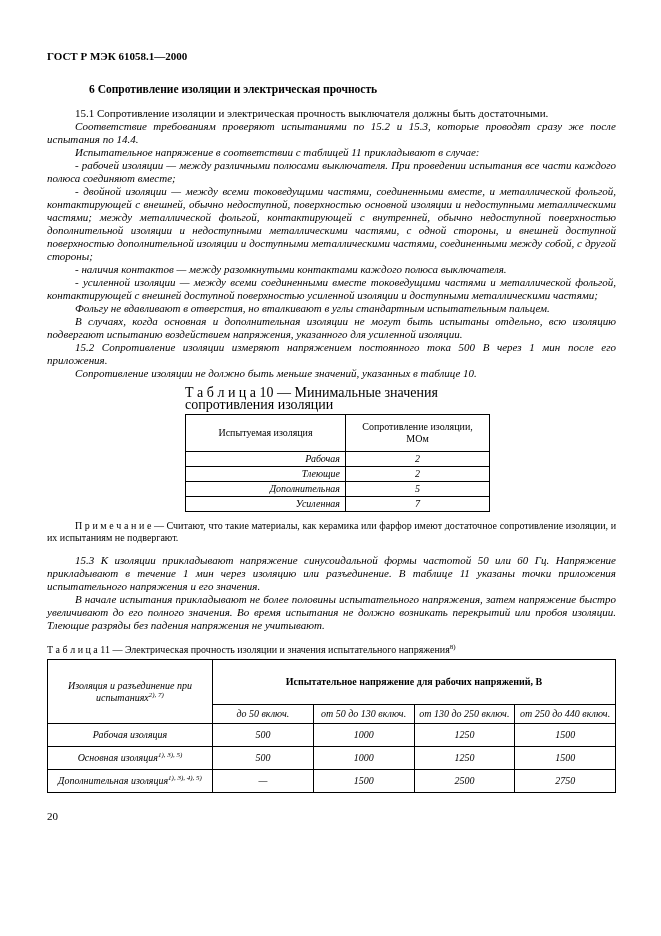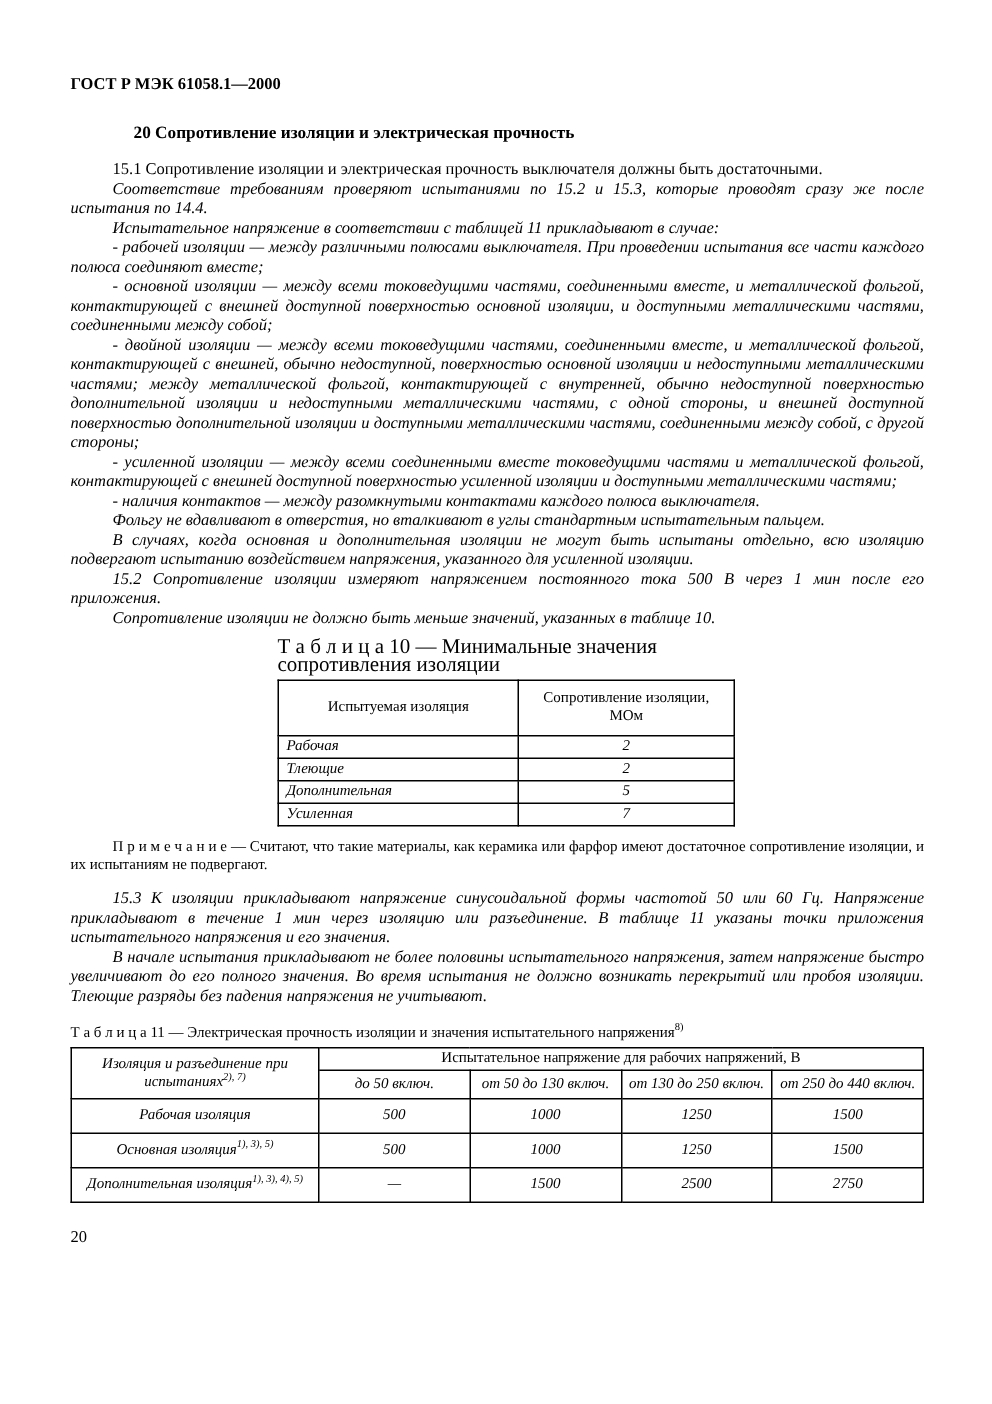--- a/index.html
+++ b/index.html
@@ -51,21 +51,21 @@
   }
   .t10 th, .t10 td { border: 1px solid #000; }
   .t10 th {
     font-weight: normal;
     text-align: center;
     vertical-align: middle;
     padding: 6px 4px;
   }
   .t10 th:first-child, .t10 td:first-child { width: 160px; }
   .t10 td { font-style: italic; padding: 1px 5px; }
-  .t10 td.lbl { text-align: left; font-style: italic; }
+  .t10 td.lbl { text-align: right; font-style: italic; }
   .t10 td.val { text-align: center; }
 
   
   .note {
     margin-top: 8px;
     font-size: 10px;
     line-height: 12px;
     text-align: justify;
     text-indent: 28px;
   }
@@ -84,51 +84,50 @@
     table-layout: fixed;
   }
   .t11 th, .t11 td { border: 1px solid #000; }
   .t11 thead th {
     font-weight: normal;
     text-align: center;
     vertical-align: middle;
     padding: 3px 4px;
   }
   .t11 th.c1 { font-style: italic; width: 165px; }
-  .t11 th.g  { padding: 1px 4px; }
+  .t11 th.g  { padding: 16px 4px; font-weight: bold; }
   .t11 th.sub { font-style: italic; width: 97px; }
   .t11 th.sub:last-child { width: auto; }
   .t11 td { font-style: italic; padding: 5px 5px; vertical-align: middle; }
   .t11 td.lbl { text-align: center; }
   .t11 td.val { text-align: center; }
 
   .page-number {
     margin-top: 17px;
     font-size: 11px;
     line-height: 13px;
   }
 </style>
 </head>
 <body>
 
 <div class="page">
 
   <div class="doc-header">ГОСТ Р МЭК 61058.1—2000</div>
 
-  <div class="section-title">20 Сопротивление изоляции и электрическая прочность</div>
+  <div class="section-title">6 Сопротивление изоляции и электрическая прочность</div>
 
   <div class="body-block" id="body1">
       <p class="para">15.1 Сопротивление изоляции и электрическая прочность выключателя должны быть достаточными.</p>
       <p class="para it">Соответствие требованиям проверяют испытаниями по 15.2 и 15.3, которые проводят сразу же после испытания по 14.4.</p>
       <p class="para it">Испытательное напряжение в соответствии с таблицей 11 прикладывают в случае:</p>
       <p class="para it">- рабочей изоляции — между различными полюсами выключателя. При проведении испытания все части каждого полюса соединяют вместе;</p>
-      <p class="para it">- основной изоляции — между всеми токоведущими частями, соединенными вместе, и металлической фольгой, контактирующей с внешней доступной поверхностью основной изоляции, и доступными металлическими частями, соединенными между собой;</p>
       <p class="para it">- двойной изоляции — между всеми токоведущими частями, соединенными вместе, и металлической фольгой, контактирующей с внешней, обычно недоступной, поверхностью основной изоляции и недоступными металлическими частями; между металлической фольгой, контактирующей с внутренней, обычно недоступной поверхностью дополнительной изоляции и недоступными металлическими частями, с одной стороны, и внешней доступной поверхностью дополнительной изоляции и доступными металлическими частями, соединенными между собой, с другой стороны;</p>
+      <p class="para it">- наличия контактов — между разомкнутыми контактами каждого полюса выключателя.</p>
       <p class="para it">- усиленной изоляции — между всеми соединенными вместе токоведущими частями и металлической фольгой, контактирующей с внешней доступной поверхностью усиленной изоляции и доступными металлическими частями;</p>
-      <p class="para it">- наличия контактов — между разомкнутыми контактами каждого полюса выключателя.</p>
       <p class="para it">Фольгу не вдавливают в отверстия, но вталкивают в углы стандартным испытательным пальцем.</p>
       <p class="para it">В случаях, когда основная и дополнительная изоляции не могут быть испытаны отдельно, всю изоляцию подвергают испытанию воздействием напряжения, указанного для усиленной изоляции.</p>
       <p class="para it">15.2 Сопротивление изоляции измеряют напряжением постоянного тока 500 В через 1 мин после его приложения.</p>
       <p class="para it">Сопротивление изоляции не должно быть меньше значений, указанных в таблице 10.</p>
     </div>
 
   <div class="t10cap">Т а б л и ц а  10 — Минимальные значения сопротивления изоляции</div>
 
   <table class="t10">
     <thead>

